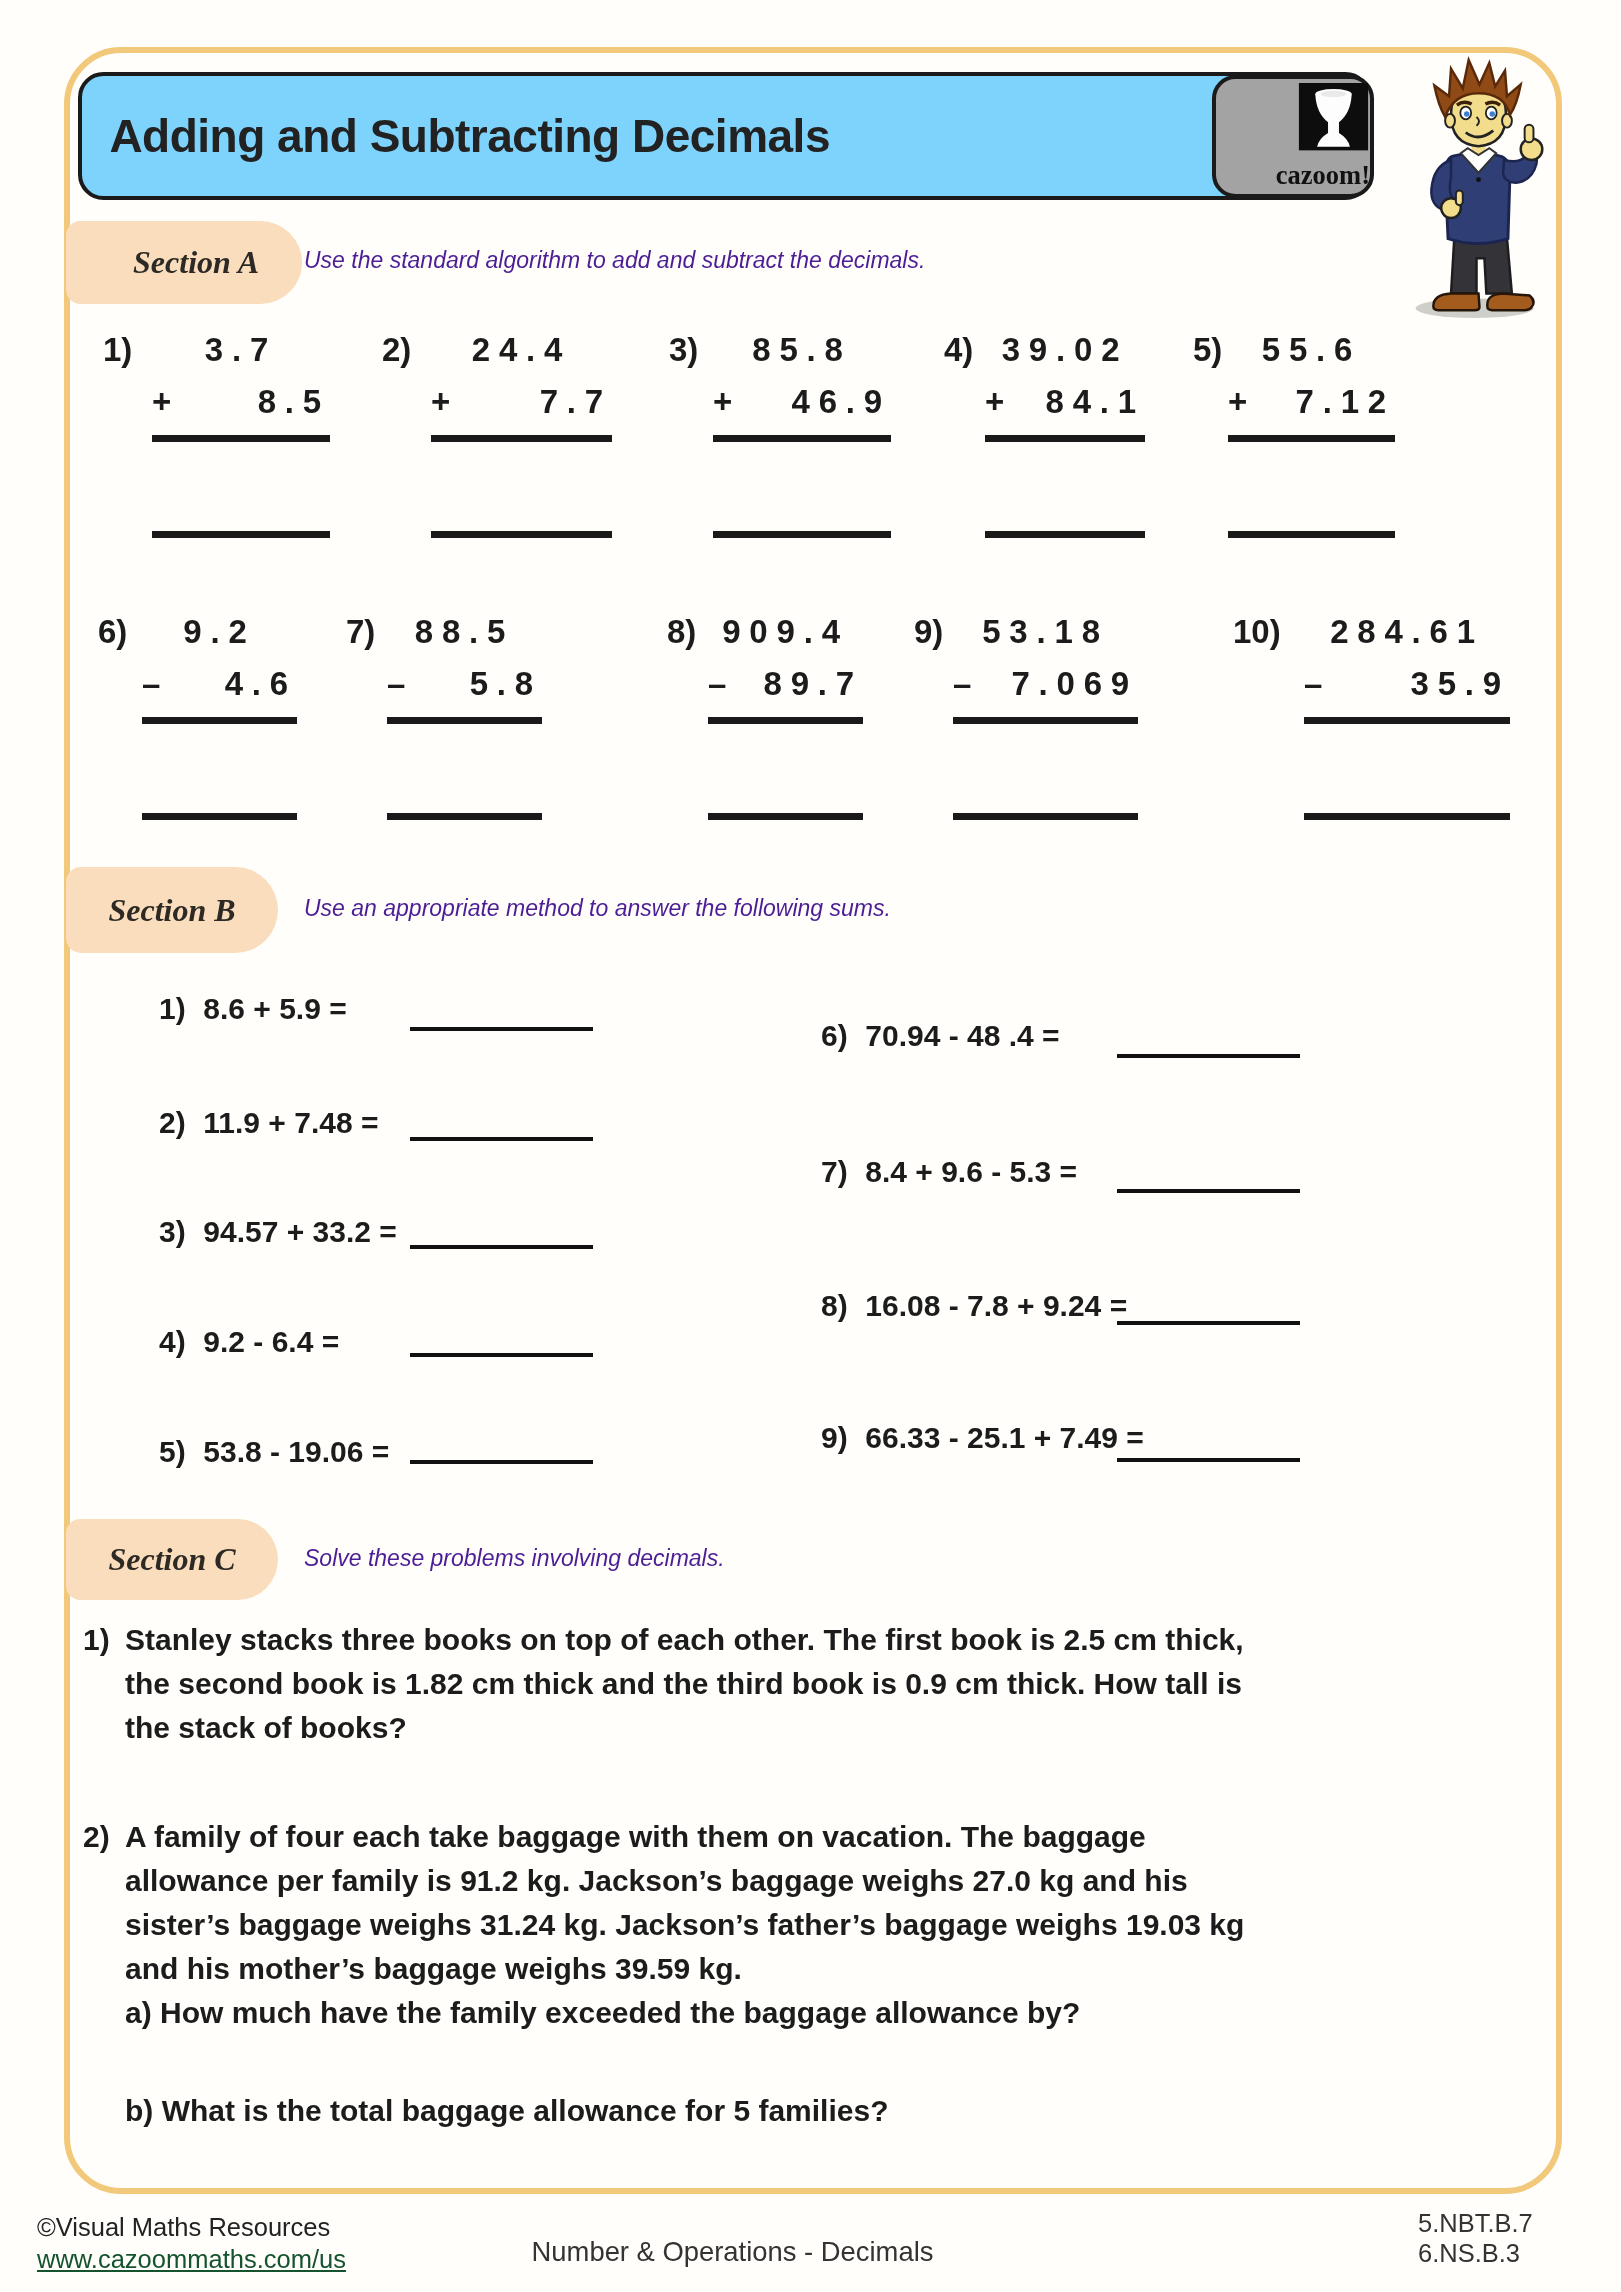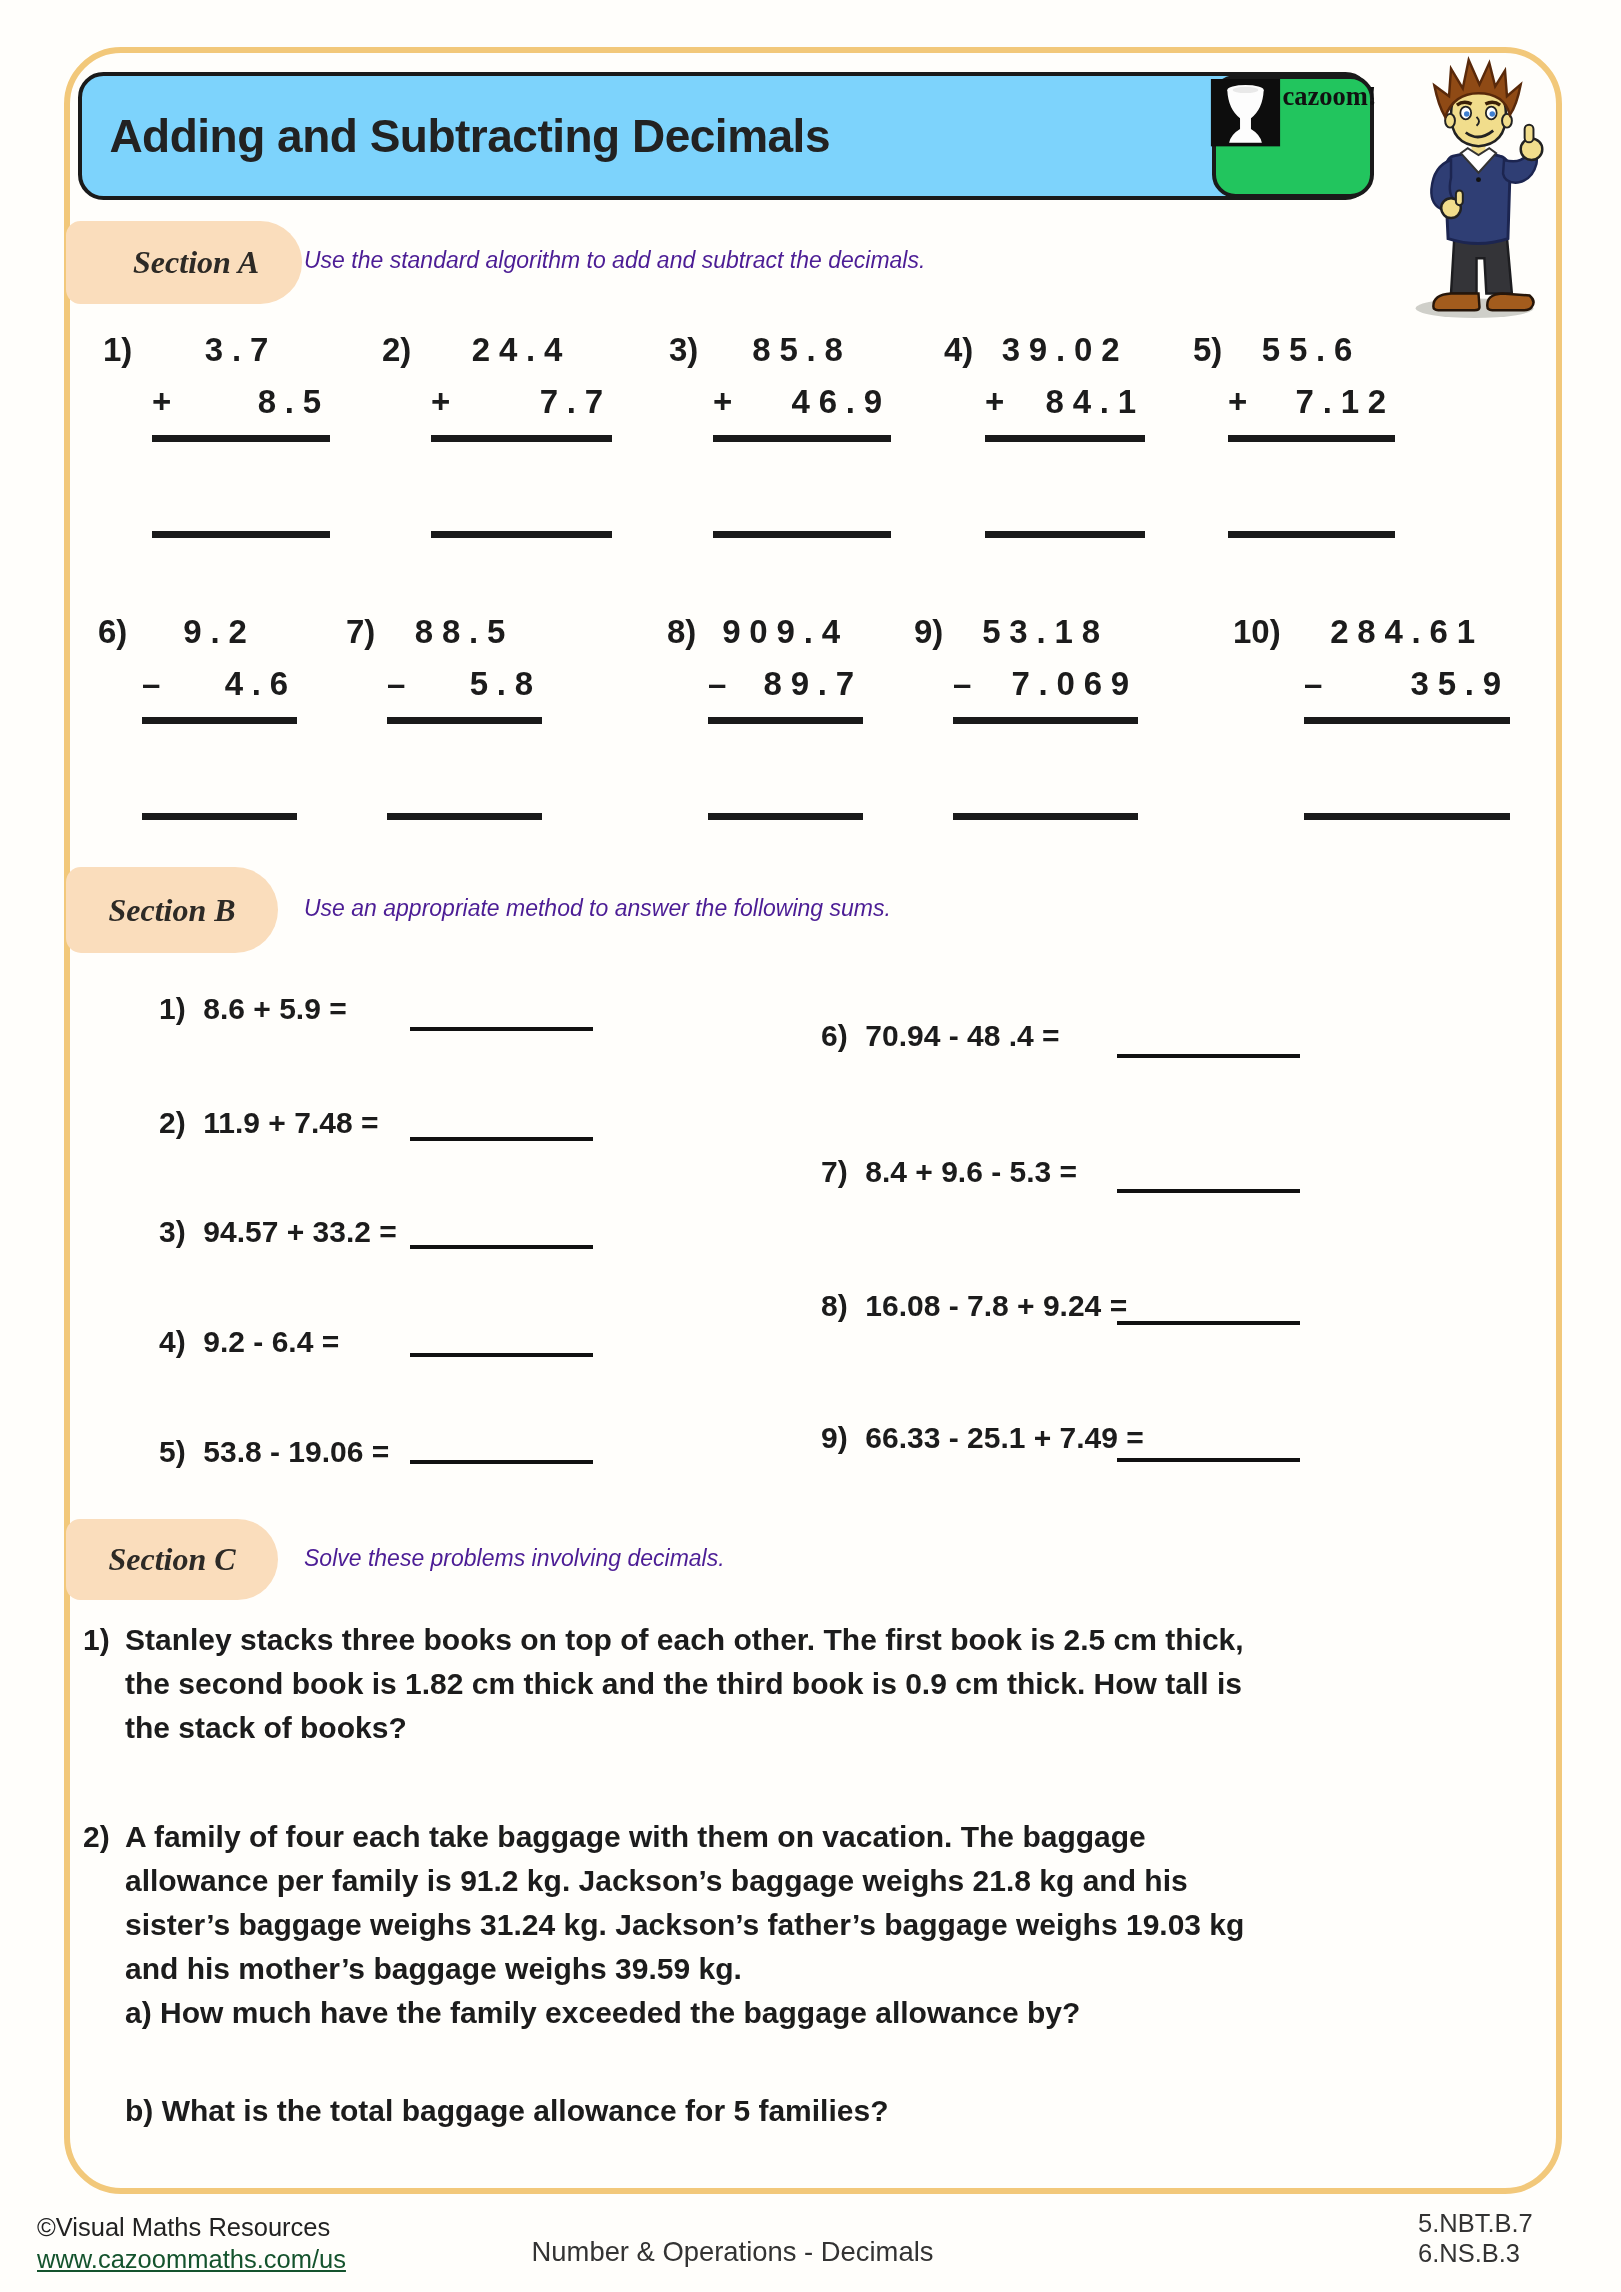--- a/index.html
+++ b/index.html
@@ -6,22 +6,22 @@
   .page{position:relative;width:1621px;height:2293px;background:#fffefb;overflow:hidden;
         font-family:"Liberation Sans",sans-serif;color:#1c1c1c;}
   .frame{position:absolute;left:64px;top:47px;width:1486px;height:2135px;
          border:6.9px solid #F2C87A;border-radius:57px;background:transparent;}
   
   .title-box{position:absolute;left:78px;top:72px;width:1285px;height:120px;
              border:4.9px solid #1a1a1a;border-radius:25.5px;background:#7dd3fc;
              display:flex;align-items:center;}
   .title-text{font-size:46px;font-weight:bold;letter-spacing:-0.5px;color:#222;padding-left:27.4px;}
   .logo-box{position:absolute;left:1212px;top:75px;width:154px;height:115px;
-            border:4.9px solid #1a1a1a;border-radius:23.5px;background:#22c55e;
-            display:flex;flex-direction:row;align-items:flex-start;justify-content:center;}
+            border:4.9px solid #1a1a1a;border-radius:23.5px;background:#a3a3a3;
+            display:flex;flex-direction:column;align-items:flex-end;justify-content:center;}
   .logo-brand{font-family:"Liberation Serif",serif;font-weight:bold;font-size:26.5px;color:#111;margin-top:2px;}
   .mascot{position:absolute;left:1394px;top:54px;width:169px;height:267px;}
   
   .sec-label{position:absolute;left:66px;width:212px;background:#FADDBC;
              border-radius:15.7px 45px 45px 15.7px;display:flex;align-items:center;justify-content:center;}
   .sec-label span{font-family:"Liberation Serif",serif;font-style:italic;font-weight:bold;
                   font-size:32px;color:#2d2a26;}
   .sec-instr{position:absolute;left:304px;font-family:Liberation Sans, sans-serif;font-style:italic;
              font-size:23px;color:#4c1d95;white-space:nowrap;}
   
@@ -290,21 +290,21 @@
       <div>Stanley stacks three books on top of each other. The first book is 2.5 cm thick,</div>
       <div>the second book is 1.82 cm thick and the third book is 0.9 cm thick. How tall is</div>
       <div>the stack of books?</div>
     </div>
   </div>
 
   <div class="sc" style="left:83px;top:1815px;">
     <span class="sc-lab">2)</span>
     <div class="sc-text">
       <div>A family of four each take baggage with them on vacation. The baggage</div>
-      <div>allowance per family is 91.2 kg. Jackson’s baggage weighs 21.8 kg and his</div>
+      <div>allowance per family is 91.2 kg. Jackson’s baggage weighs 27.0 kg and his</div>
       <div>sister’s baggage weighs 31.24 kg. Jackson’s father’s baggage weighs 19.03 kg</div>
       <div>and his mother’s baggage weighs 39.59 kg.</div>
       <div>a) How much have the family exceeded the baggage allowance by?</div>
       <div class="sc-sub-b">b) What is the total baggage allowance for 5 families?</div>
     </div>
   </div>
 
   <div class="foot" style="left:37px;top:2213px;">©Visual Maths Resources</div>
   <div class="foot" style="left:37px;top:2245px;">
     <span class="foot-url">www.cazoommaths.com/us</span>

